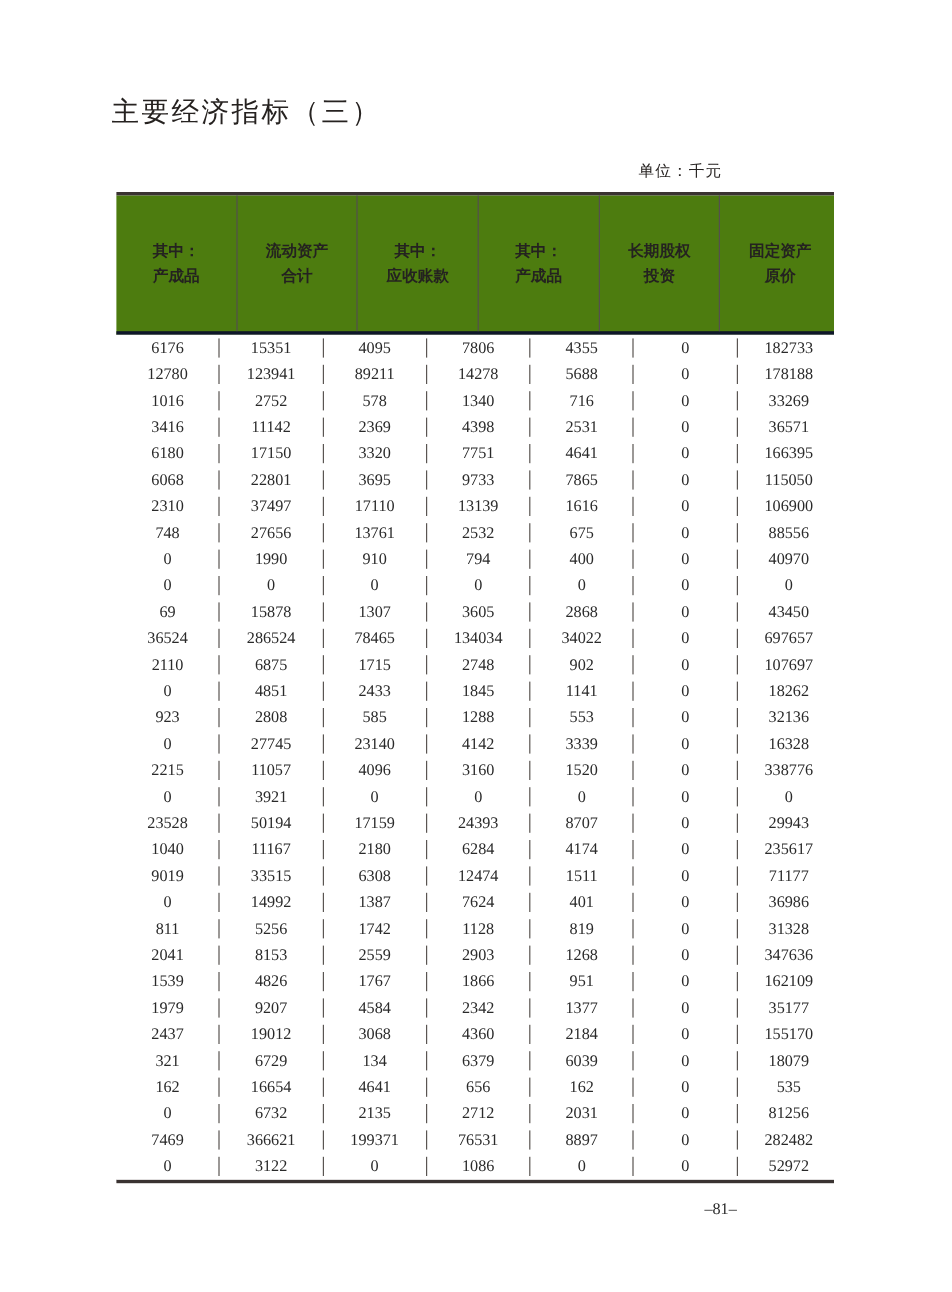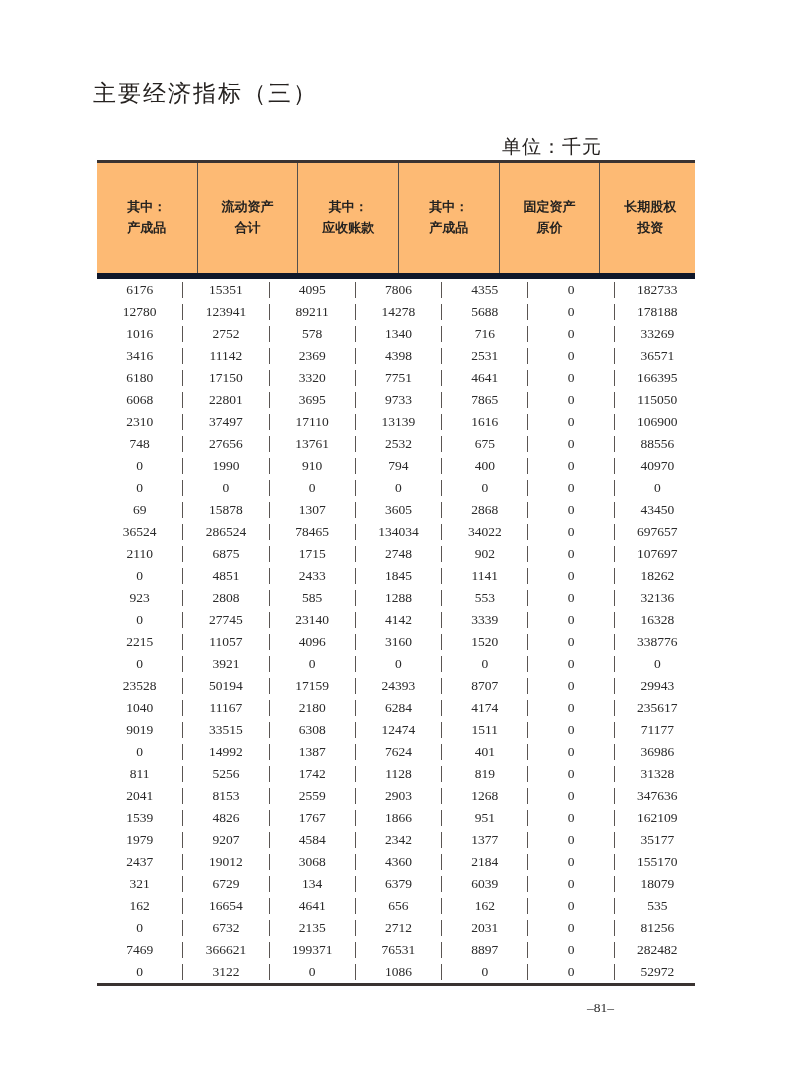--- a/index.html
+++ b/index.html
@@ -17,35 +17,35 @@
     left:93px; top:78px;
     font-size:23px;
     font-weight:500;
     letter-spacing:2px;
     font-family:"Liberation Serif", serif;
     color:#262220;
   }
   .unit {
     position:absolute;
     right:93px; top:134px;
-    font-size:19px;
+    font-size:13px;
     letter-spacing:1px;
     color:#262220;
   }
   .table-wrap {
     position:absolute;
     left:97px; top:160px;
     width:603px;
     border-top:3px solid #3a3331;
     border-bottom:3px solid #3a3331;
   }
   .thead {
     display:flex;
-    background:#fdba74;
-    border-bottom:6px solid #0f172a;
+    background:#4d7c0f;
+    border-bottom:3px solid #0f172a;
     height:116px;
   }
   .th {
     flex:1 1 0;
     display:flex;
     flex-direction:column;
     align-items:center;
     justify-content:center;
     text-align:center;
     font-family:"Liberation Sans", sans-serif;
@@ -96,26 +96,26 @@
         </div>
         <div class="th">
           <div>其中：</div>
           <div>应收账款</div>
         </div>
         <div class="th">
           <div>其中：</div>
           <div>产成品</div>
         </div>
         <div class="th">
+          <div>长期股权</div>
+          <div>投资</div>
+        </div>
+        <div class="th">
           <div>固定资产</div>
           <div>原价</div>
-        </div>
-        <div class="th">
-          <div>长期股权</div>
-          <div>投资</div>
         </div>
       </div>
     <div class="tbody" id="tbody">
         <div class="tr">
           <div class="td">6176</div>
           <div class="td">15351</div>
           <div class="td">4095</div>
           <div class="td">7806</div>
           <div class="td">4355</div>
           <div class="td">0</div>

